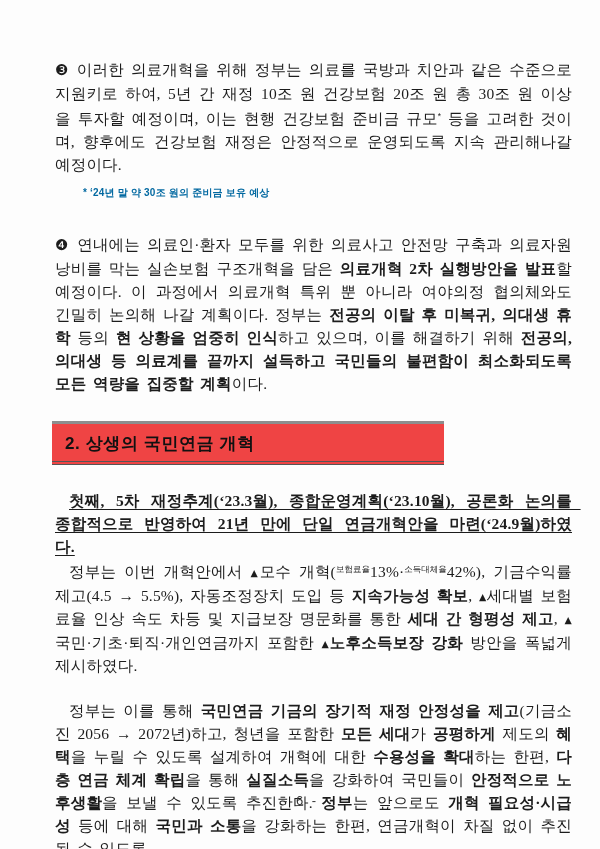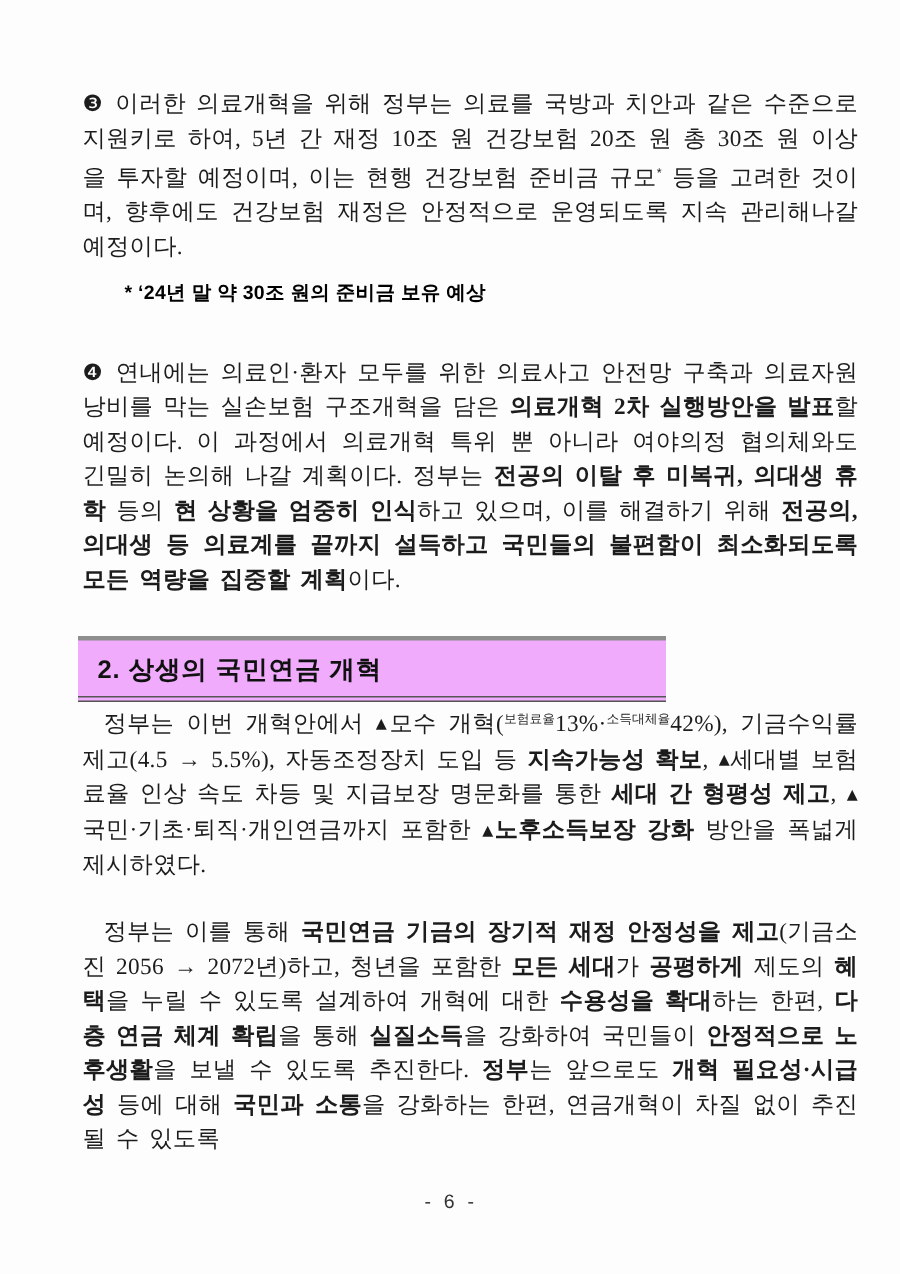--- a/index.html
+++ b/index.html
@@ -38,32 +38,32 @@
     vertical-align: 1.5px;
     font-family: "DejaVu Sans", sans-serif;
   }
   .marker {
     font-family: "DejaVu Sans", sans-serif;
     font-size: 15px;
   }
   .footnote {
     margin: 10px 0 0 28px;
     font-family: "Liberation Sans", sans-serif;
-    font-size: 13px;
+    font-size: 10px;
     font-weight: bold;
     letter-spacing: 0.2px;
-    color: #000000;
+    color: #0369a1;
   }
   .p4 { margin-top: 33px; }
   .section-heading {
     box-sizing: border-box;
     margin-top: 26px;
     margin-left: -3px;
     width: 392px;
-    background: #f0abfc;
+    background: #ef4444;
     border-top: 3px solid #8e8e8e;
     border-bottom: 4px double #555555;
     padding: 8px 0 6px 13px;
     font-family: "Liberation Sans", sans-serif;
     font-size: 17px;
     font-weight: bold;
     letter-spacing: 0.6px;
     color: #111;
   }
   .p-first { margin-top: 24px; text-indent: 14px; word-spacing: 4.5px; }
@@ -87,20 +87,21 @@
 <div class="page">
 
   <p class="body-para"><span class="marker">❸ </span><span>이러한 의료개혁을 위해 정부는 의료를 국방과 치안과 같은 수준으로 지원키로 하여, 5년 간 재정 10조 원 건강보험 20조 원 총 30조 원 이상을 투자할 예정이며, 이는 현행 건강보험 준비금 규모</span><span class="sup">*</span><span> 등을 고려한 것이며, 향후에도 건강보험 재정은 안정적으로 운영되도록 지속 관리해나갈 예정이다.</span></p>
 
   <p class="footnote">* ‘24년 말 약 30조 원의 준비금 보유 예상</p>
 
   <p class="body-para p4"><span class="marker">❹ </span><span>연내에는 의료인·환자 모두를 위한 의료사고 안전망 구축과 의료자원 낭비를 막는 실손보험 구조개혁을 담은 </span><span class="b">의료개혁 2차 실행방안을 발표</span><span>할 예정이다. 이 과정에서 의료개혁 특위 뿐 아니라 여야의정 협의체와도 긴밀히 논의해 나갈 계획이다. 정부는 </span><span class="b">전공의 이탈 후 미복귀, 의대생 휴학</span><span> 등의 </span><span class="b">현 상황을 엄중히 인식</span><span>하고 있으며, 이를 해결하기 위해 </span><span class="b">전공의, 의대생 등 의료계를 끝까지 설득하고 국민들의 불편함이 최소화되도록 모든 역량을 집중할 계획</span><span>이다.</span></p>
 
   <div class="section-heading">2. 상생의 국민연금 개혁</div>
 
+  <p class="body-para p-first"><span class="b u">첫째, 5차 재정추계(‘23.3월), 종합운영계획(‘23.10월), 공론화 논의를 종합적으로 반영하여 21년 만에 단일 연금개혁안을 마련(‘24.9월)하였다.</span></p>
 
   <p class="body-para p5"><span>정부는 이번 개혁안에서 </span><span class="tri">▲</span><span>모수 개혁(</span><span class="sup">보험료율</span><span>13%·</span><span class="sup">소득대체율</span><span>42%), 기금수익률 제고(4.5 → 5.5%), 자동조정장치 도입 등 </span><span class="b">지속가능성 확보</span><span>, </span><span class="tri">▲</span><span>세대별 보험료율 인상 속도 차등 및 지급보장 명문화를 통한 </span><span class="b">세대 간 형평성 제고</span><span>, </span><span class="tri">▲</span><span>국민·기초·퇴직·개인연금까지 포함한 </span><span class="tri">▲</span><span class="b">노후소득보장 강화</span><span> 방안을 폭넓게 제시하였다.</span></p>
 
   <p class="body-para p6"><span>정부는 이를 통해 </span><span class="b">국민연금 기금의 장기적 재정 안정성을 제고</span><span>(기금소진 2056 → 2072년)하고, 청년을 포함한 </span><span class="b">모든 세대</span><span>가 </span><span class="b">공평하게</span><span> 제도의 </span><span class="b">혜택</span><span>을 누릴 수 있도록 설계하여 개혁에 대한 </span><span class="b">수용성을 확대</span><span>하는 한편, </span><span class="b">다층 연금 체계 확립</span><span>을 통해 </span><span class="b">실질소득</span><span>을 강화하여 국민들이 </span><span class="b">안정적으로 노후생활</span><span>을 보낼 수 있도록 추진한다. </span><span class="b">정부</span><span>는 앞으로도 </span><span class="b">개혁 필요성·시급성</span><span> 등에 대해 </span><span class="b">국민과 소통</span><span>을 강화하는 한편, 연금개혁이 차질 없이 추진될 수 있도록 </span></p>
 
   <div class="page-number">- 6 -</div>
 
 </div>
 
 </body></html>

